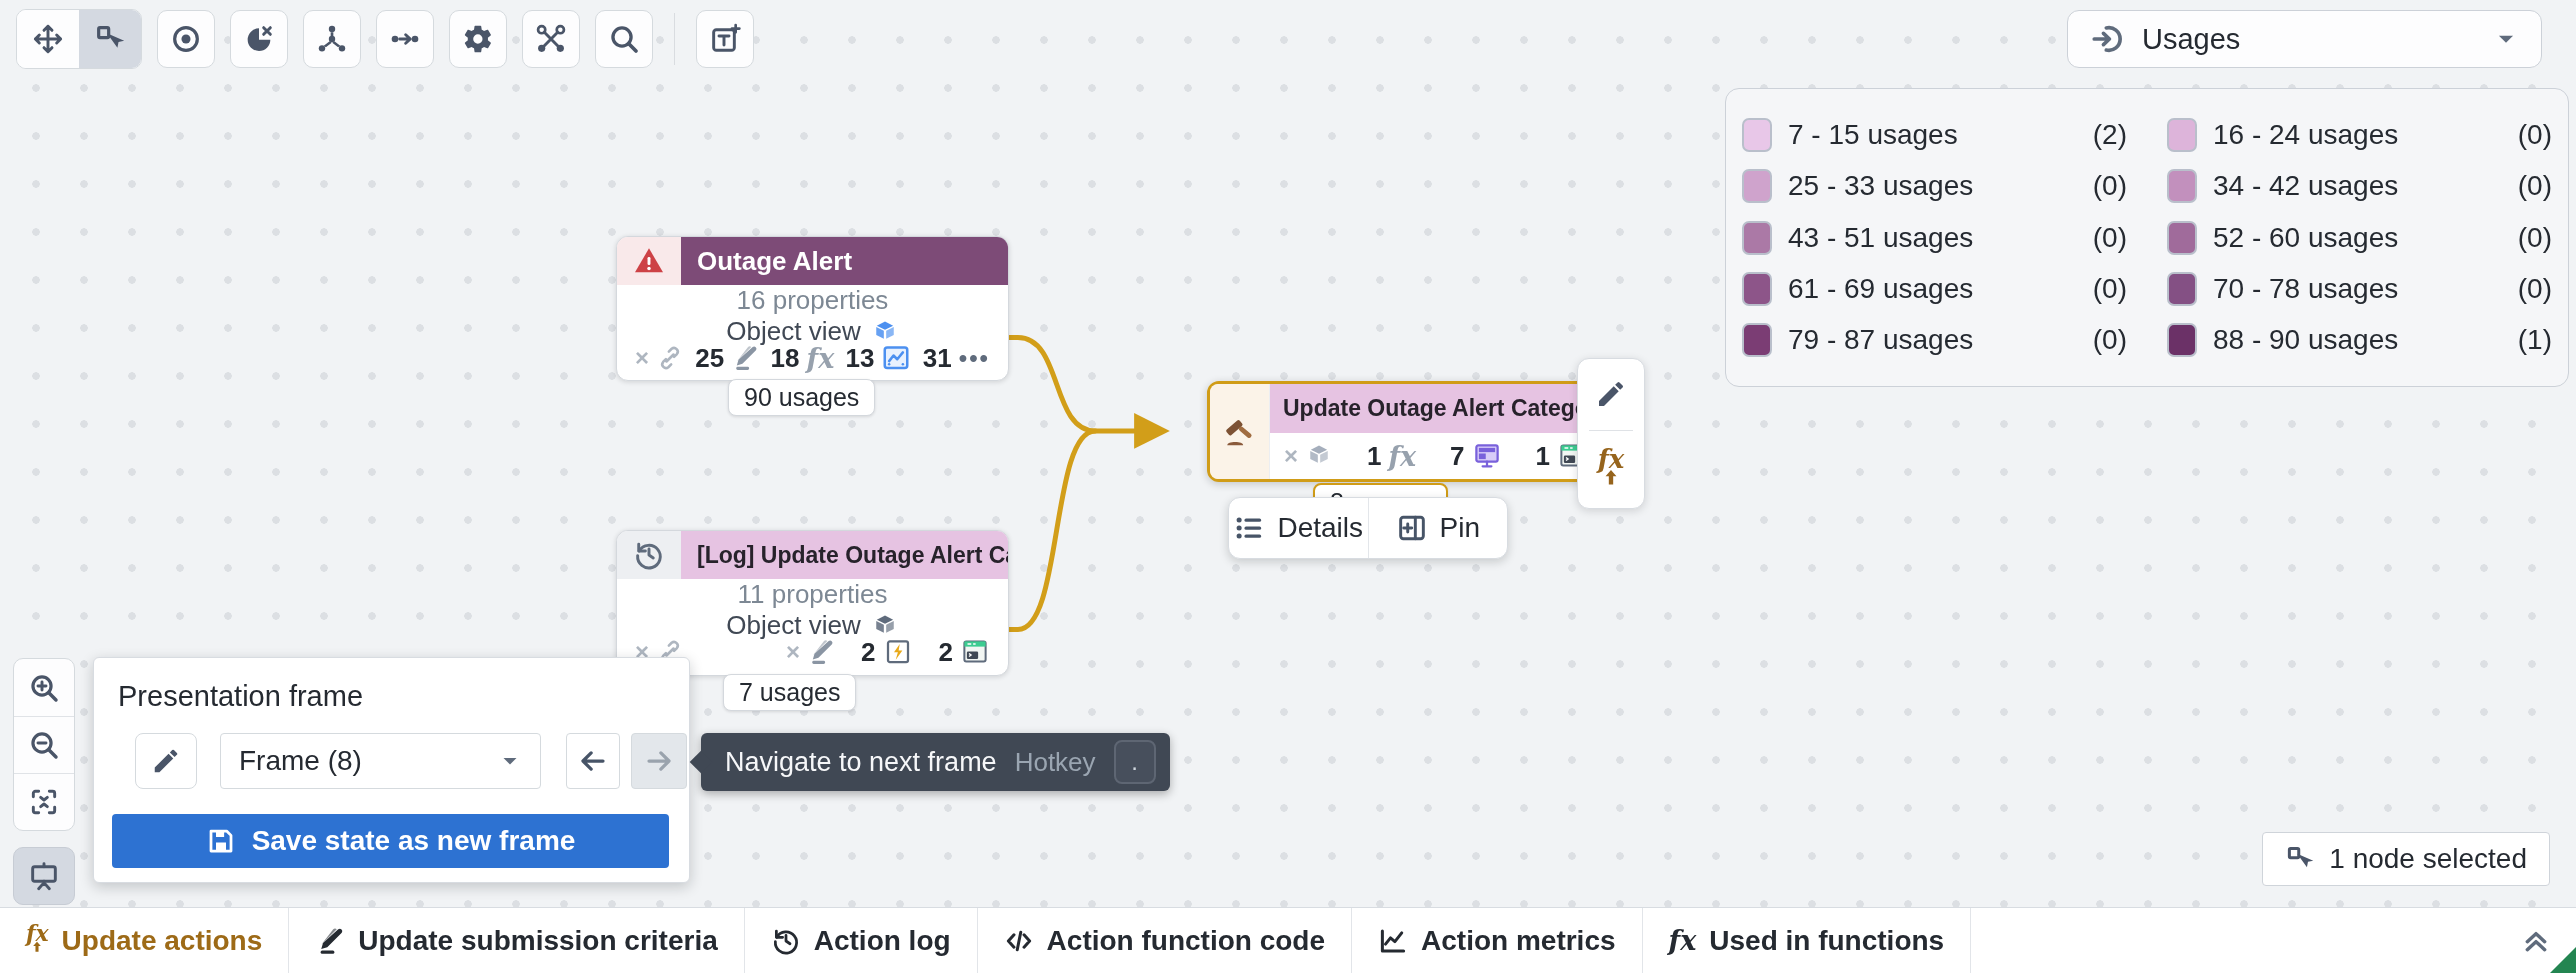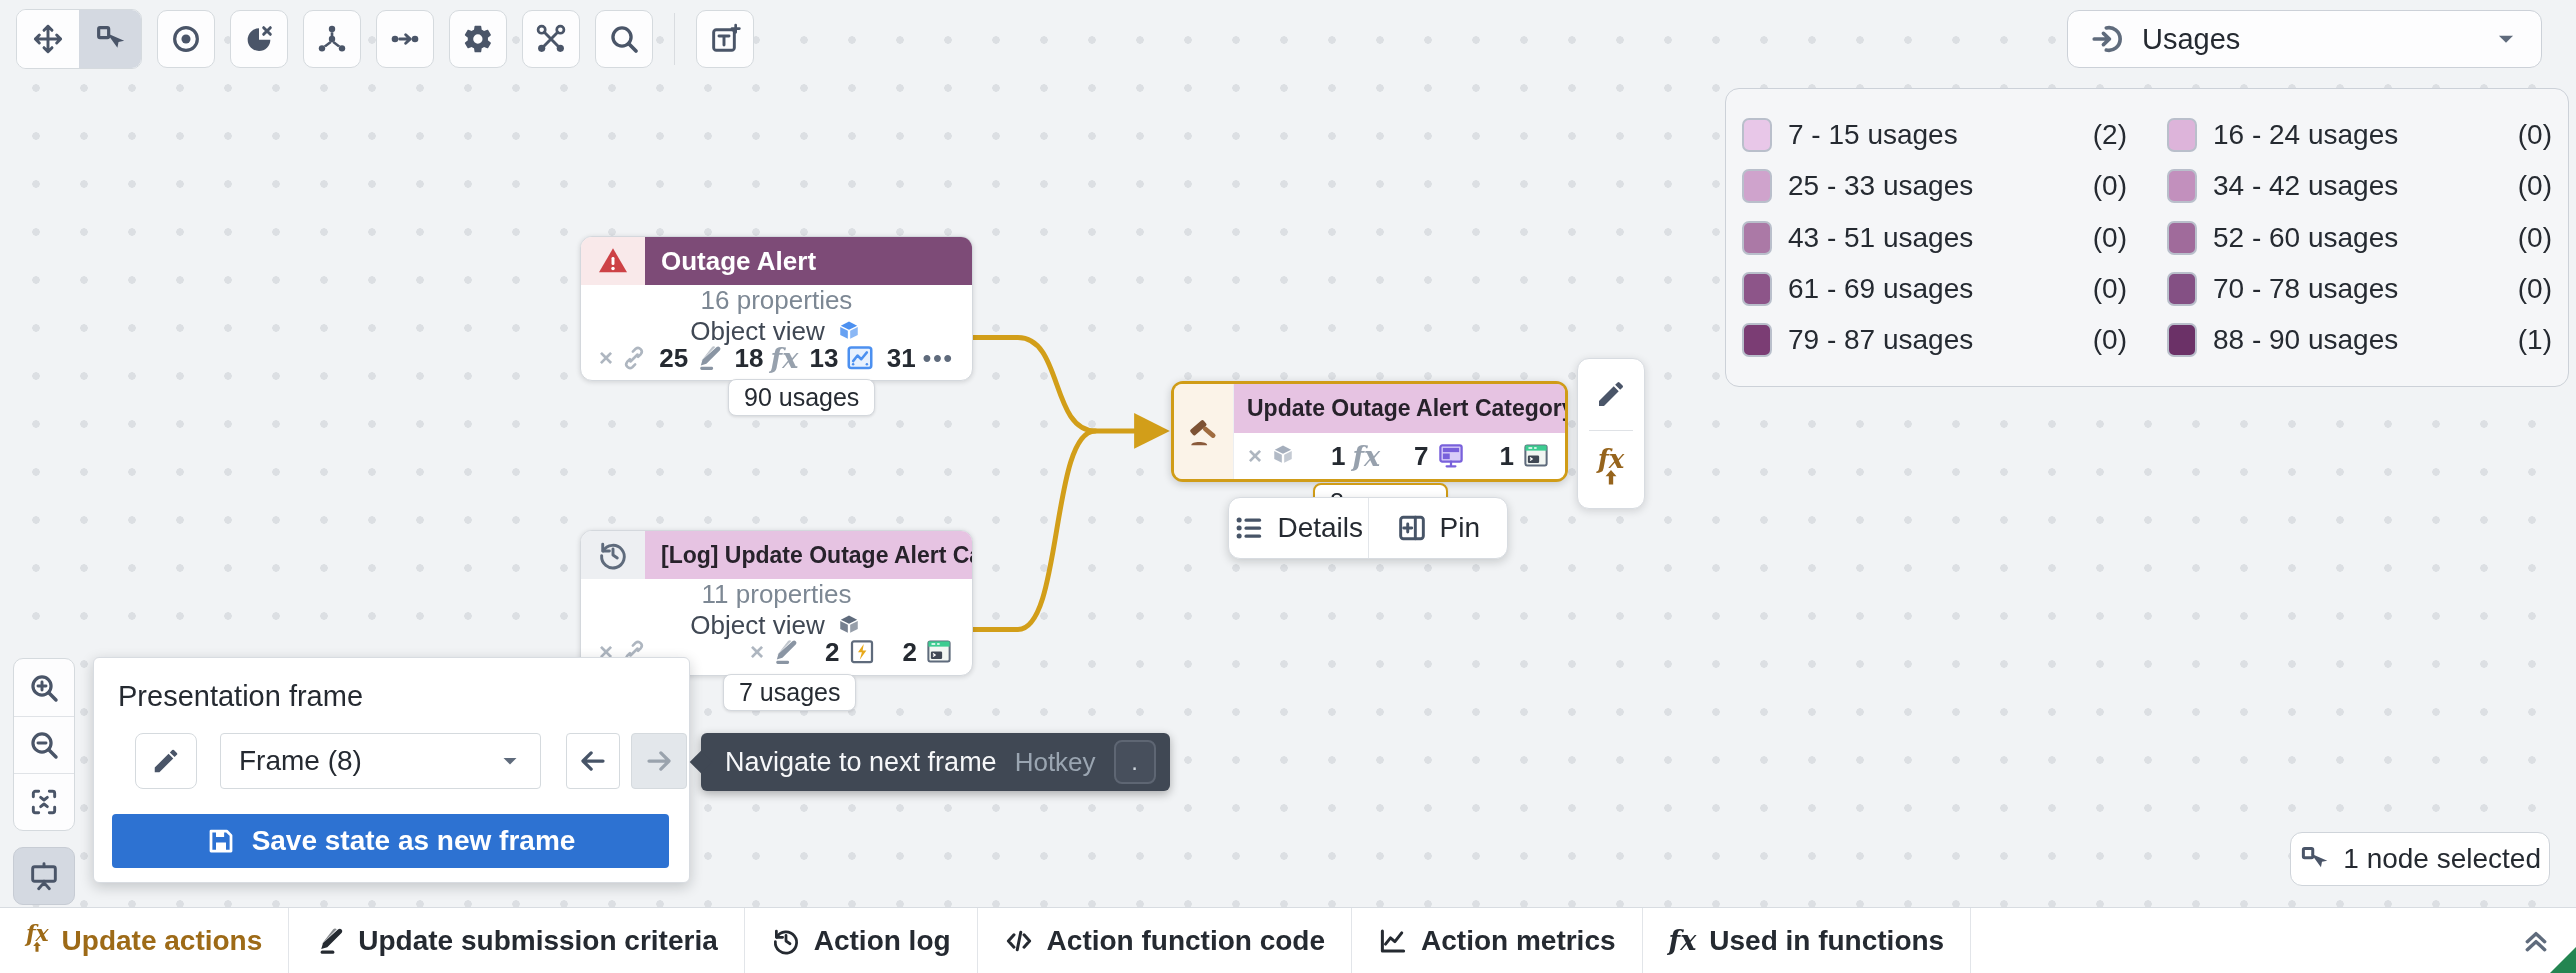--- a/index.html
+++ b/index.html
@@ -36,21 +36,21 @@
     align-content:space-between; z-index:4; }
   .leg-row { display:flex; align-items:center; gap:16px; font-size:28px; height:44px; color:#252a31; }
   .swatch { width:30px; height:34px; border-radius:7px; border:2px solid #b9bfcb; }
   .leg-count { margin-left:auto; }
 
   
   #edges { position:absolute; left:0; top:0; z-index:1; }
 
   
   .node { position:absolute; background:#fff; border:1px solid #d4d8dd; border-radius:12px;
-    box-shadow:0 1px 5px rgba(17,20,24,.15); z-index:3; }
+    box-shadow:0 1px 5px rgba(17,20,24,.15); z-index:3;margin-left:36px; }
   .node-hdr { display:flex; height:48px; }
   .icon-cell { width:64px; display:flex; align-items:center; justify-content:center; border-radius:11px 0 0 0; }
   .hdr-bar { flex:1; display:flex; align-items:center; padding-left:16px; border-radius:0 11px 0 0;
     font-weight:700; font-size:23px; white-space:nowrap; overflow:hidden; }
   .row-props { height:50px; display:flex; align-items:center; justify-content:space-between;
     padding:0 16px; font-size:26px;flex-direction:column; }
   .props-label { color:#7d8894; }
   .objview { display:flex; align-items:center; gap:10px; color:#404854; cursor:pointer; }
   .row-stats { height:46px; display:flex; align-items:center; justify-content:space-between;
     padding:0 18px; font-size:26px; }
@@ -131,21 +131,21 @@
   #left-tools { position:absolute; left:13px; top:658px; width:62px; z-index:5; }
   #lt-group { background:#fdfdfe; border:1px solid #d5dade; border-radius:10px; overflow:hidden; }
   .lt-btn { width:100%; height:57px; display:flex; align-items:center; justify-content:center;
     color:#4a5568; cursor:pointer; background:transparent; }
   #lt-group .lt-btn + .lt-btn { border-top:1px solid #e0e3e7; }
   #lt-present { margin-top:16px; height:58px; background:#d4d9e1; border:1px solid #c7ccd4;
     border-radius:10px; }
 
   
   #sel-badge { position:absolute; right:26px; top:832px; height:54px; display:flex; align-items:center;
-    gap:14px; padding:0 8px; background:#fff; border:1px solid #cfd4da; border-radius:12px;
+    gap:14px; padding:0 22px; background:#fff; border:1px solid #cfd4da; border-radius:4px;
     font-size:28px; color:#252a31; z-index:5; }
 
   
   #bottom-bar { position:absolute; left:0; bottom:0; width:2576px; height:66px; background:#fff;
     border-top:1px solid #d8dce1; display:flex; align-items:stretch; z-index:9; }
   .tab { display:flex; align-items:center; gap:13px; padding:0 26px; font-size:28px; font-weight:600;
     color:#252a31; border-right:1px solid #e2e5e9; cursor:pointer; white-space:nowrap; }
   .tab.active { color:#9d6a17; }
   #bb-spacer { flex:1; }
   #bb-collapse { display:flex; align-items:center; padding:0 24px; color:#5f6b7c; cursor:pointer; }

